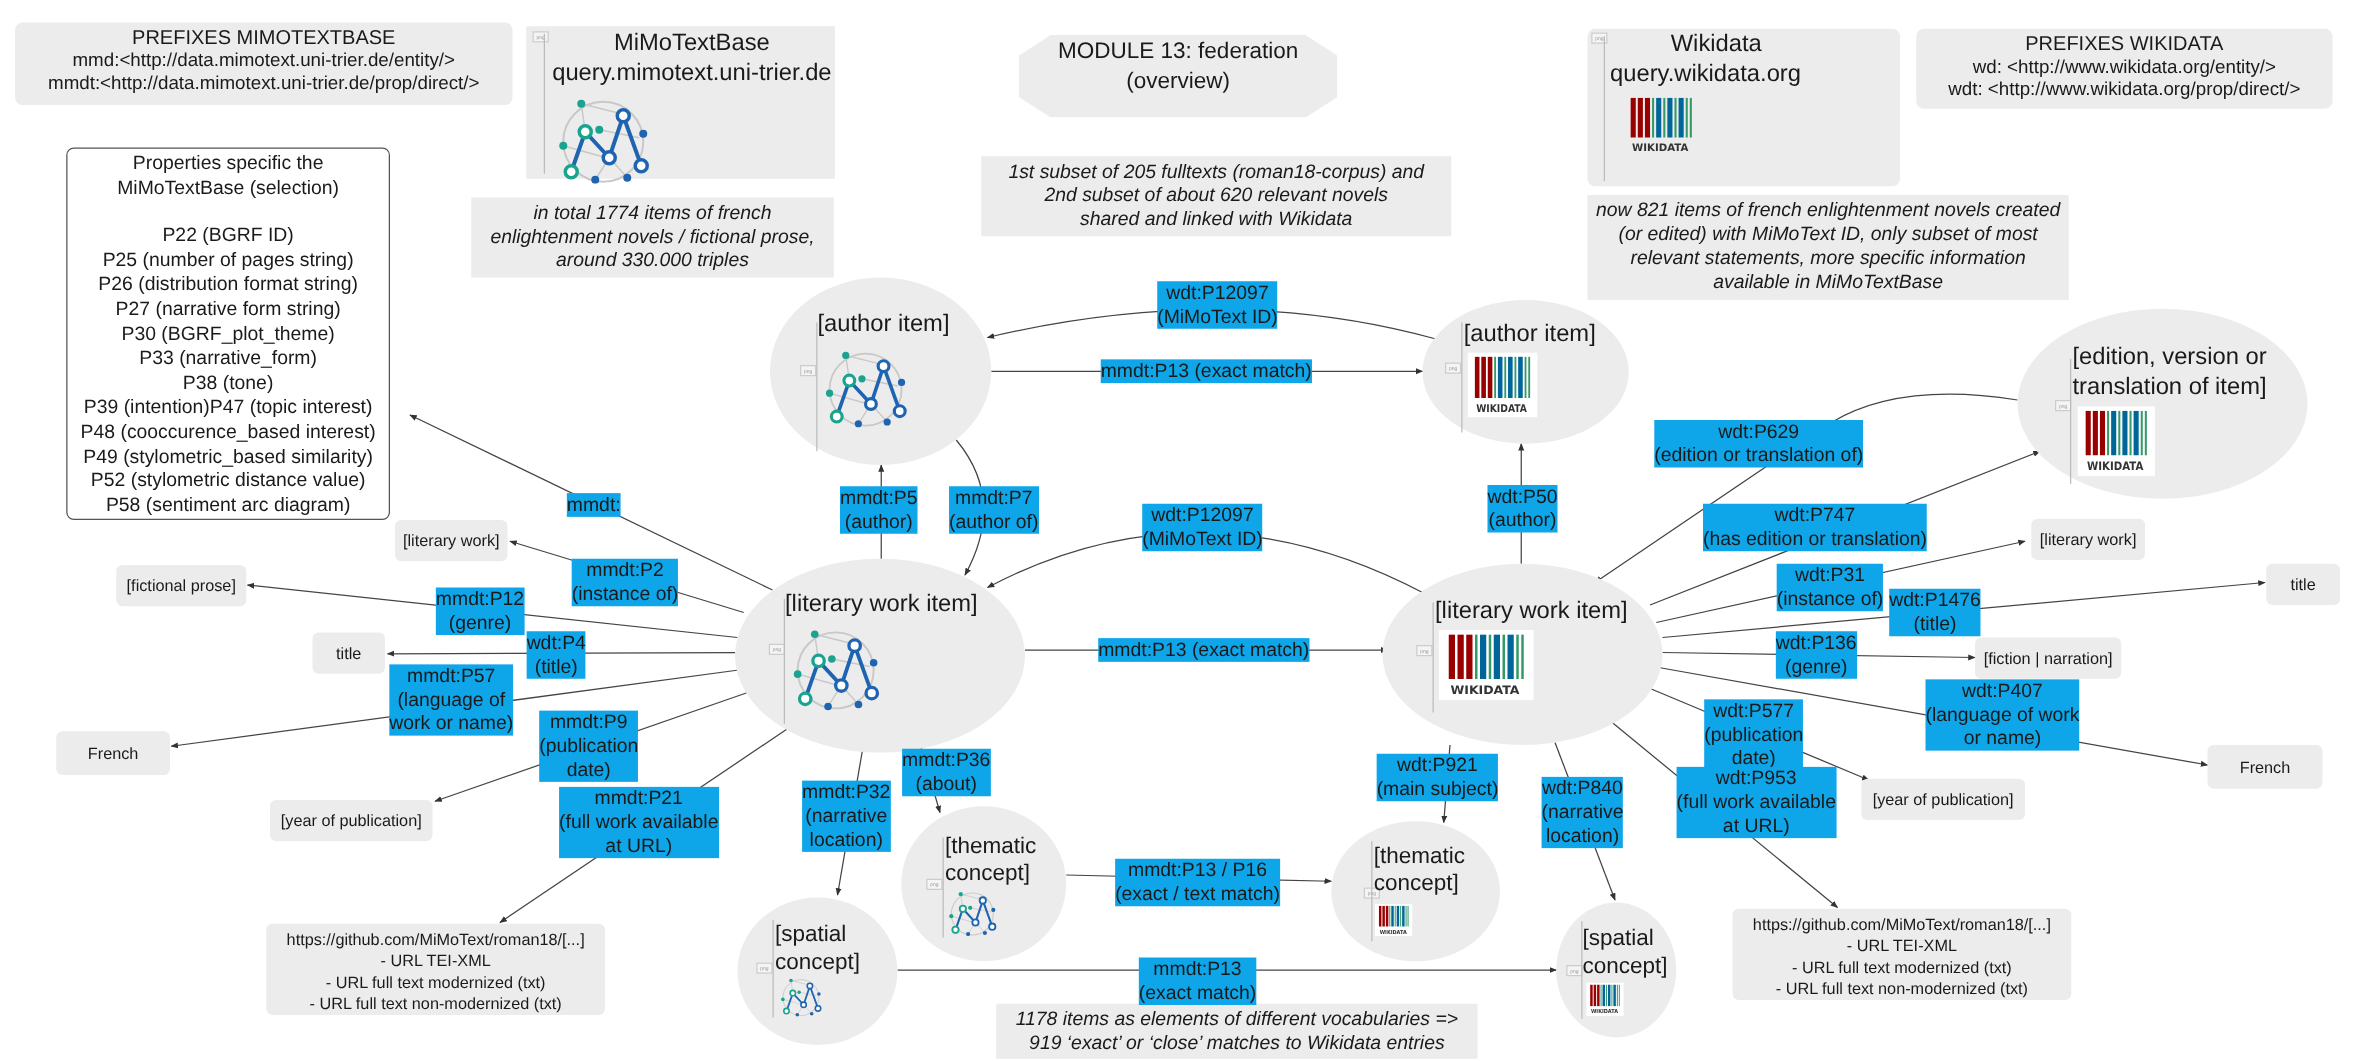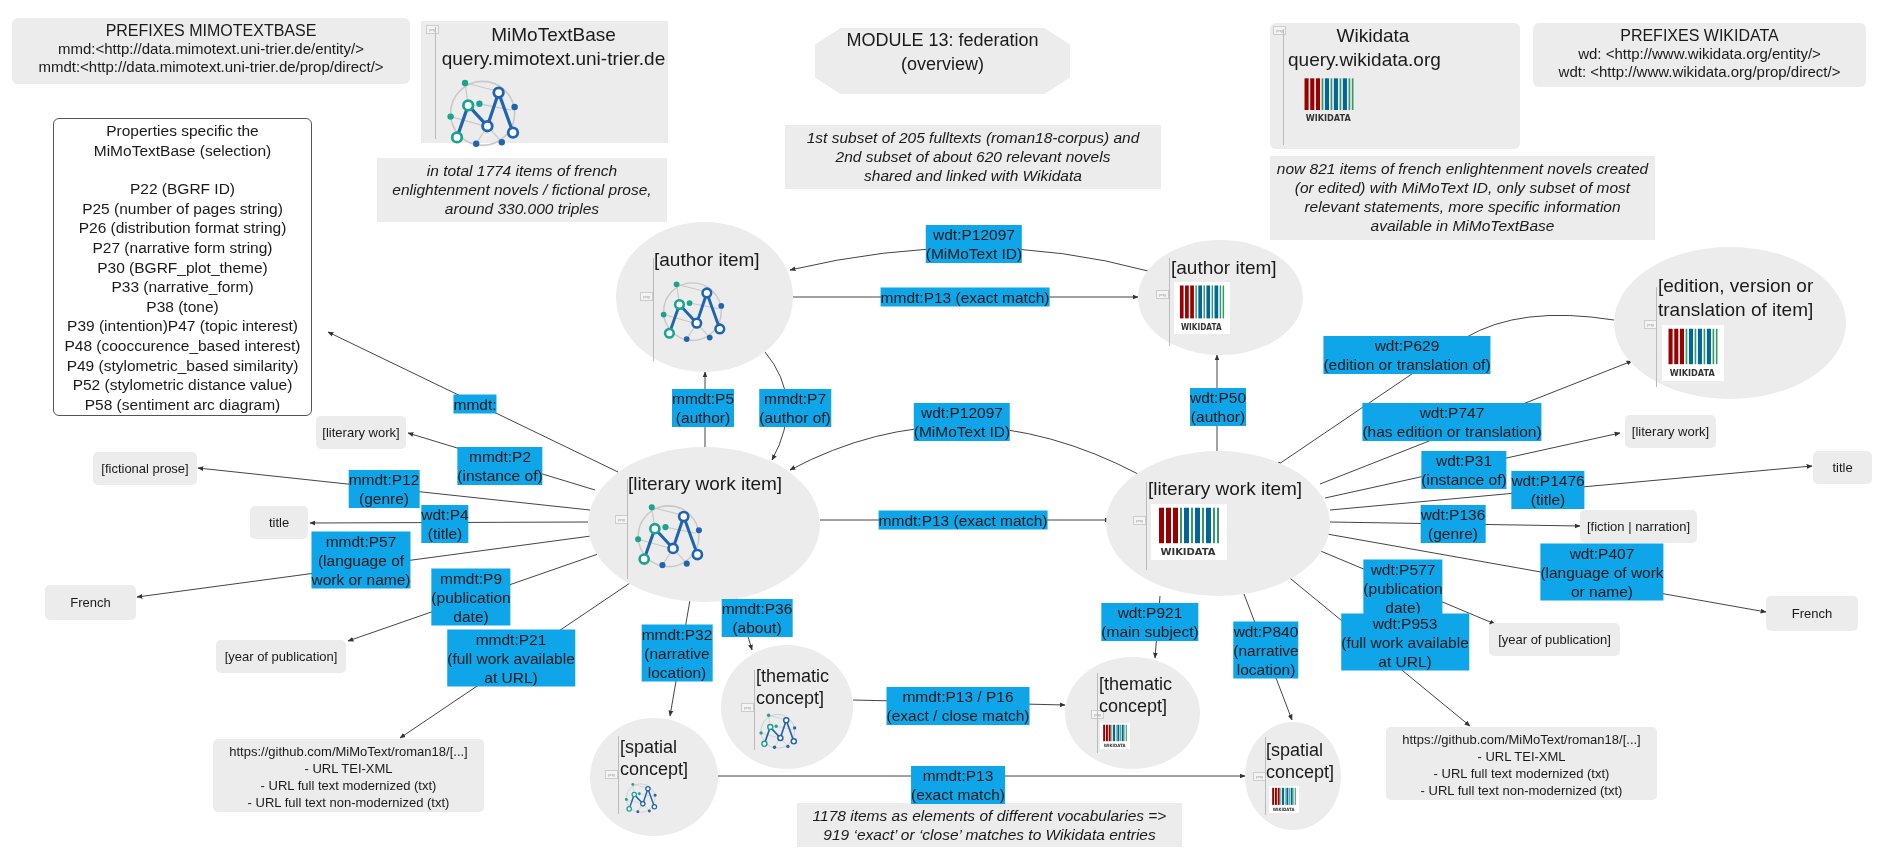--- a/index.html
+++ b/index.html
@@ -506,21 +506,21 @@
       <span>mmdt:P32</span>
       <span>(narrative</span>
       <span>location)</span>
     </div>
     <div class="elabel" style="left: 757px; top: 618px;">
       <span>mmdt:P36</span>
       <span>(about)</span>
     </div>
     <div class="elabel" style="left: 958px; top: 706px;">
       <span>mmdt:P13 / P16</span>
-      <span>(exact / close match)</span>
+      <span>(exact / text match)</span>
     </div>
     <div class="elabel" style="left: 958px; top: 785px;">
       <span>mmdt:P13</span>
       <span>(exact match)</span>
     </div>
     <div class="elabel" style="left: 1407px; top: 355px;">
       <span>wdt:P629</span>
       <span>(edition or translation of)</span>
     </div>
     <div class="elabel" style="left: 1418px; top: 422px; margin-left: 34px;">

